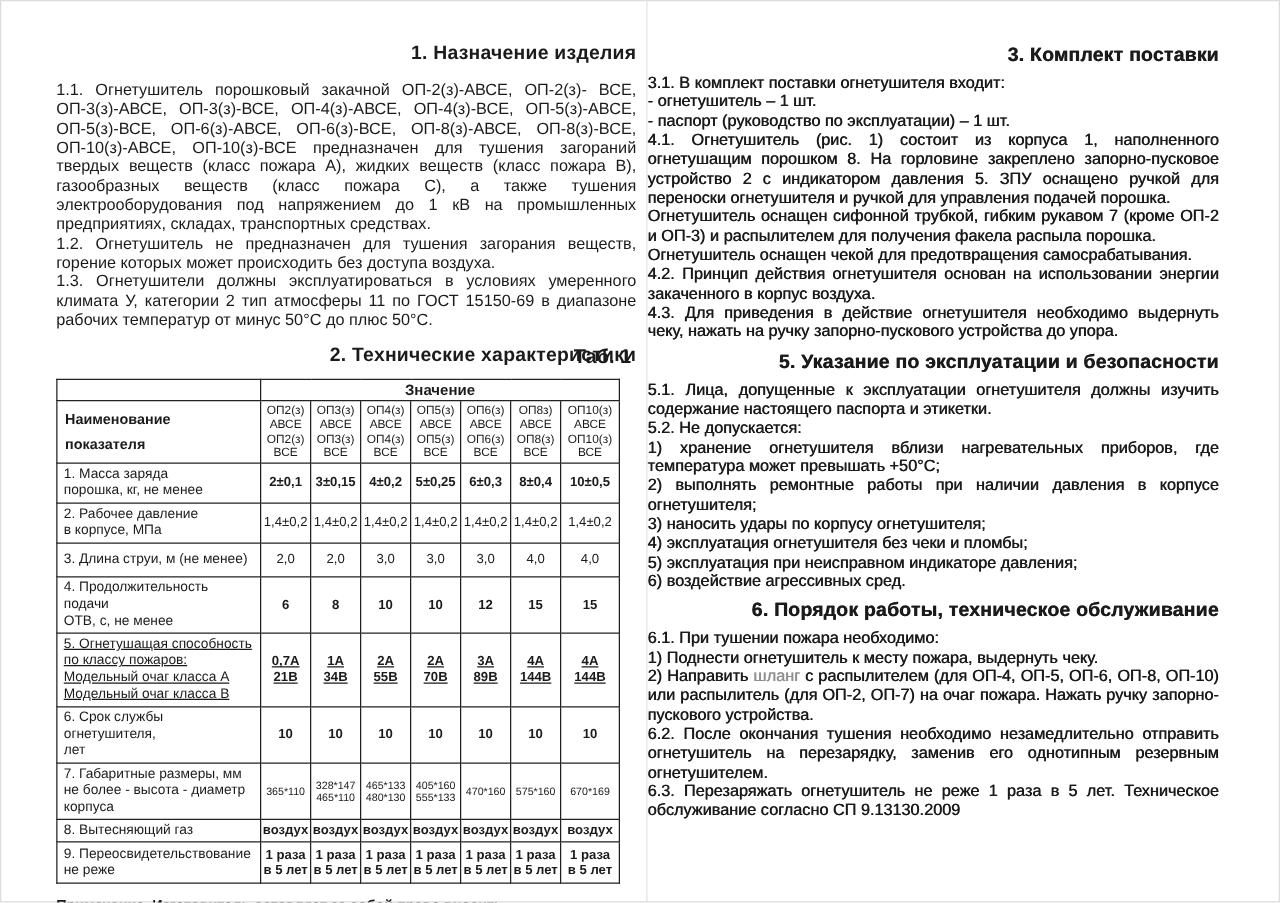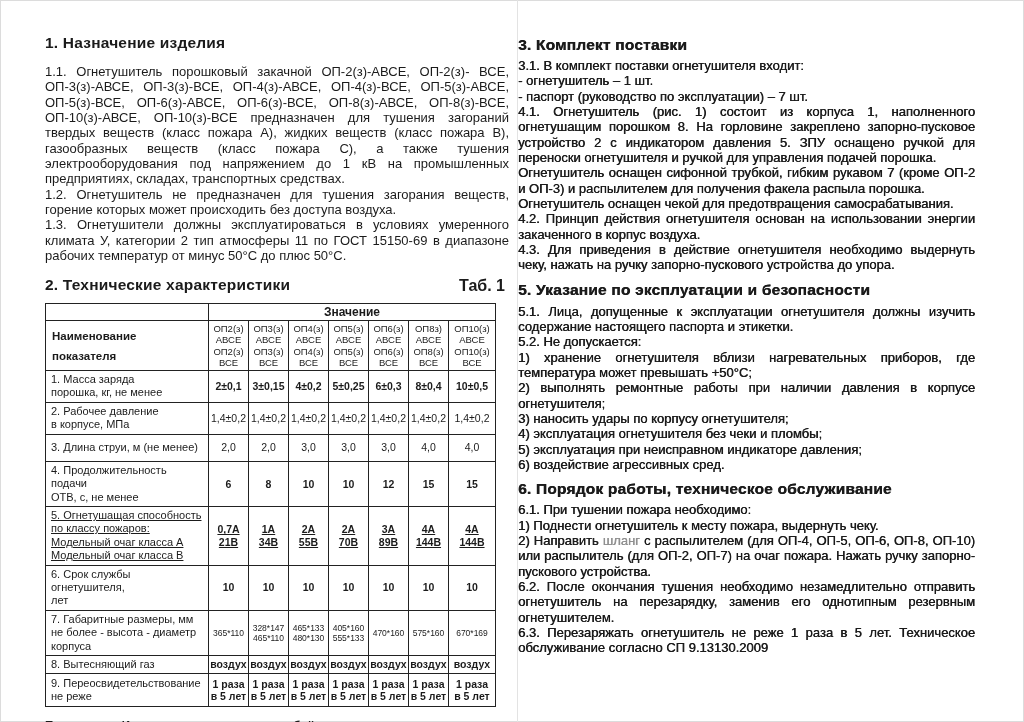--- a/index.html
+++ b/index.html
@@ -15,21 +15,21 @@
   .fold {
     position: absolute; left: 517px; top: 0; width: 1px; height: 722px;
     background: #e3e3e3;
   }
   .col { position: absolute; }
   .col-left  { left: 45px;  top: 34px; width: 464px; }
   .col-right { left: 518px; top: 36px; width: 457px; }
   .col-right p, .col-right h2 { text-shadow: 0.4px 0 0 currentColor; }
 
   h2.section {
-    font-size: 15.5px; font-weight: bold; text-align: left;
+    font-size: 15.5px; font-weight: bold; text-align: right;
     letter-spacing: 0.2px;
   }
   .h-gap-b  { margin-bottom: 12px; }
   p {
     font-size: 13px; line-height: 1.18; text-align: justify;
   }
   p.left { text-align: left; }
   .s2-head {
     position: relative; margin-top: 13px; margin-bottom: 9px;
   }
@@ -259,21 +259,21 @@
       </tbody>
   </table>
 
   <div class="note">Примечание. Изготовитель оставляет за собой право вносить конструктивные измененися, касающихся габаритных размеров.</div>
 </div>
 
 <div class="col col-right">
   <h2 class="section" style="margin-bottom:4px;">3. Комплект поставки</h2>
   <p class="left">3.1. В комплект поставки огнетушителя входит:</p>
   <p class="left">- огнетушитель – 1 шт.</p>
-  <p class="left">- паспорт (руководство по эксплуатации) – 7 шт.</p>
+  <p class="left">- паспорт (руководство по эксплуатации) – 1 шт.</p>
 
   <p>4.1. Огнетушитель (рис. 1) состоит из корпуса 1, наполненного огнетушащим порошком 8. На горловине закреплено запорно-пусковое устройство 2 с индикатором давления 5. ЗПУ оснащено ручкой для переноски огнетушителя и ручкой для управления подачей порошка.</p>
   <p>Огнетушитель оснащен сифонной трубкой, гибким рукавом 7 (кроме ОП-2 и ОП-3) и распылителем для получения факела распыла порошка.</p>
   <p>Огнетушитель оснащен чекой для предотвращения самосрабатывания.</p>
   <p>4.2. Принцип действия огнетушителя основан на использовании энергии закаченного в корпус воздуха.</p>
   <p>4.3. Для приведения в действие огнетушителя необходимо выдернуть чеку, нажать на ручку запорно-пускового устройства до упора.</p>
 
   <h2 class="section h56">5. Указание по эксплуатации и безопасности</h2>
   <p>5.1. Лица, допущенные к эксплуатации огнетушителя должны изучить содержание настоящего паспорта и этикетки.</p>
   <p class="left">5.2. Не допускается:</p>

